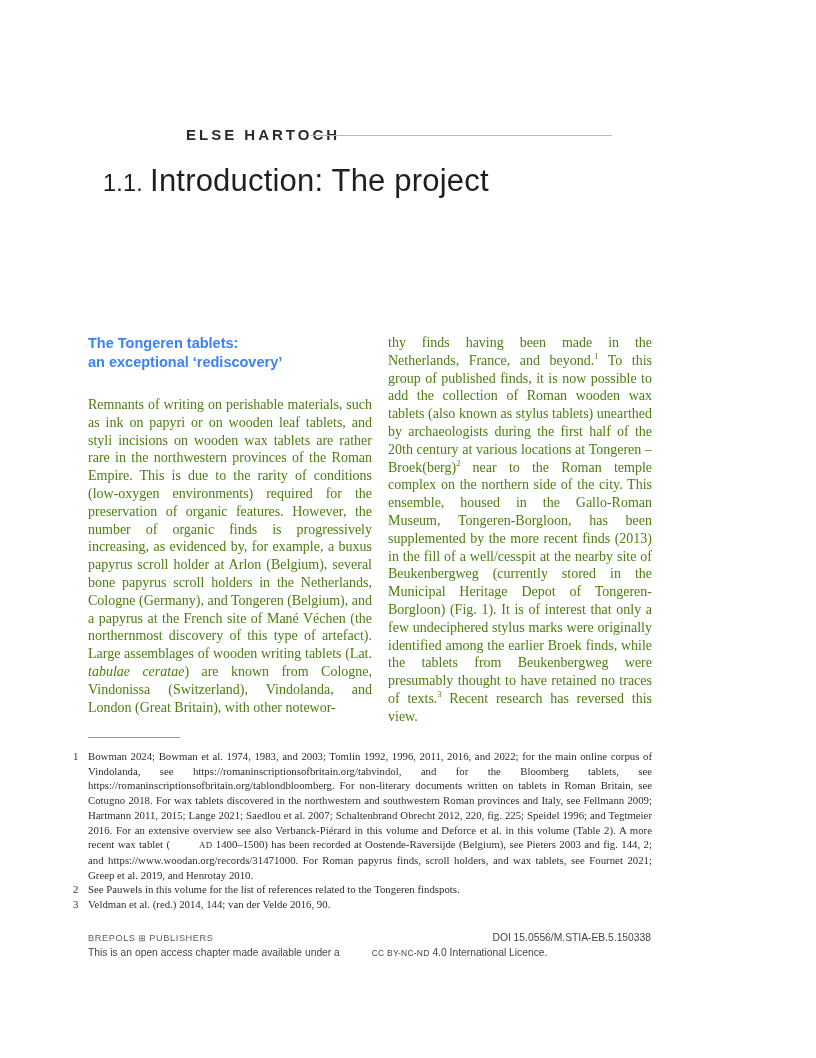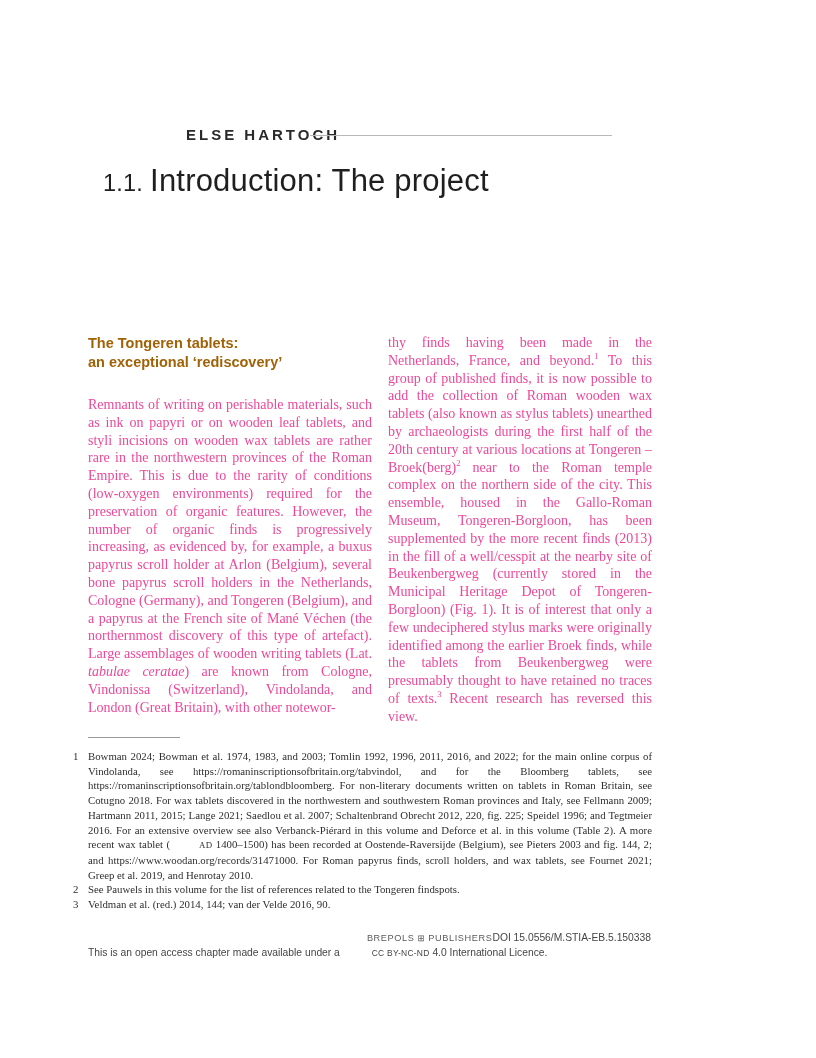--- a/index.html
+++ b/index.html
@@ -33,27 +33,27 @@
   
   .columns{
     position:absolute;left:88px;top:334px;width:564px;
     display:flex;gap:16px;
   }
   .col-left{width:284px;}
   .col-right{width:264px;}
   .section-heading{
     margin:0 0 24px 0;
     font-family:"Liberation Sans", sans-serif;
-    font-size:14.5px;line-height:19px;font-weight:700;color:#a16207;
+    font-size:14.5px;line-height:19px;font-weight:700;color:#3b82f6;
   }
   .section-heading span{display:block;}
   .body-par{
     margin:0;
     font-size:14px;line-height:17.8px;
-    text-align:justify;color:#ec4899;
+    text-align:justify;color:#4d7c0f;
     hyphens:none;
   }
   .seg-i{font-style:italic;}
   .seg-sc{font-size:0.82em;letter-spacing:0.03em;margin-left:29px;}
   sup.seg-sup{font-size:8.5px;line-height:0;vertical-align:super;}
   
   .fn-rule{
     position:absolute;left:88px;top:737px;width:92px;height:1px;
     background:#9a9a9a;
   }
@@ -64,21 +64,21 @@
   .footnote{display:flex;}
   .fn-num{width:15px;flex:none;text-align:left;}
   .fn-text{flex:1;text-align:justify;}
   
   .colophon{
     position:absolute;left:88px;top:931px;width:563px;
     font-family:"Liberation Sans", sans-serif;
     font-size:10.3px;line-height:14.6px;color:#454545;
   }
   .colophon-row2{
-    display:flex;justify-content:flex-end;align-items:baseline;
+    display:flex;justify-content:space-between;align-items:baseline;gap:44px;
   }
   .publisher{
     font-size:9.2px;letter-spacing:0.6px;color:#5a5a5a;white-space:nowrap;
   }
   .brepols-glyph{font-size:8.5px;margin:0 3px;color:#5a5a5a;}
   .doi{white-space:nowrap;color:#454545;}
 </style>
 </head>
 <body>
 

